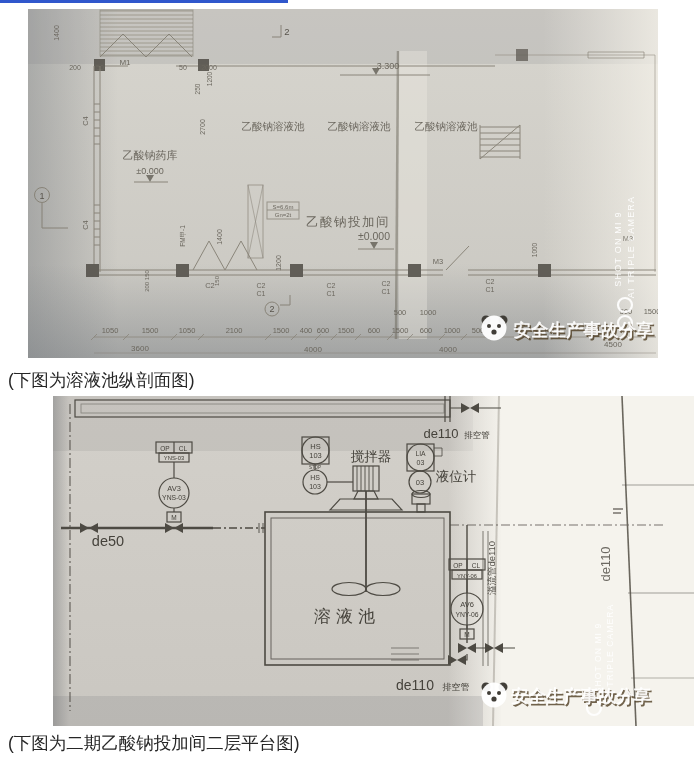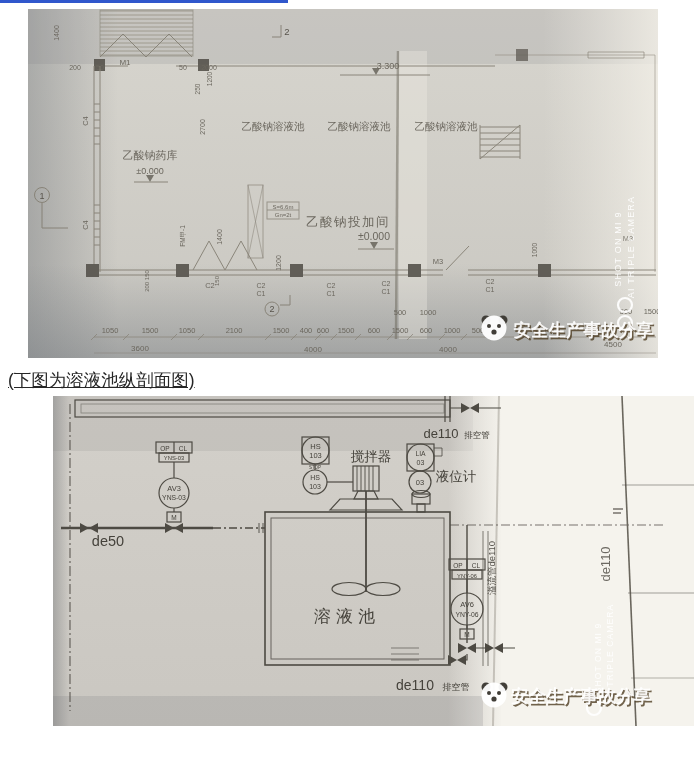--- a/index.html
+++ b/index.html
@@ -1,21 +1,21 @@
 <!DOCTYPE html>
 <html><head>
 <meta charset="utf-8">
 <style>
   html,body{margin:0;padding:0;background:#ffffff;}
   #screen{position:relative;width:694px;height:758px;background:#ffffff;overflow:hidden;
           font-family:"Liberation Sans","DejaVu Sans",sans-serif;}
   #topbar{position:absolute;left:0;top:0;width:288px;height:3px;background:#3057cc;}
   .caption{position:absolute;left:8px;font-size:17.5px;line-height:24px;color:#262626;
            font-family:"Liberation Sans","DejaVu Sans",sans-serif;}
-  #caption1{top:368px;text-decoration:underline;}
+  #caption1{top:368px;}
   #caption2{top:731px;}
   .photo{position:absolute;display:block;}
   #photo1{left:28px;top:9px;}
   #photo2{left:53px;top:396px;}
   svg text{font-family:"Liberation Sans","DejaVu Sans",sans-serif;}
   .tp{fill:#6b675e;}          
   .tpd{fill:#57534b;}         
   .ti{fill:#45423b;}          
   .wm{fill:rgba(255,255,255,0.93);}
   .wmshadow{fill:rgba(74,56,30,0.78);}
@@ -354,14 +354,15 @@
         <circle cx="441" cy="299" r="12.5" fill="rgba(255,255,255,0.95)"></circle>
         <circle cx="436" cy="297" r="2" fill="#413e38"></circle>
         <circle cx="446" cy="297" r="2" fill="#413e38"></circle>
         <circle cx="441" cy="303" r="2.6" fill="#413e38"></circle>
       </g>
       <text x="459.5" y="307.5" font-size="17.5" font-weight="bold" class="wmshadow">安全生产事故分享</text>
       <text x="458" y="306" font-size="17.5" font-weight="bold" class="wm">安全生产事故分享</text>
     </g>
   </svg>
 
+  <div id="caption2" class="caption">(下图为二期乙酸钠投加间二层平台图)</div>
 
 </div>
 
 </body></html>

